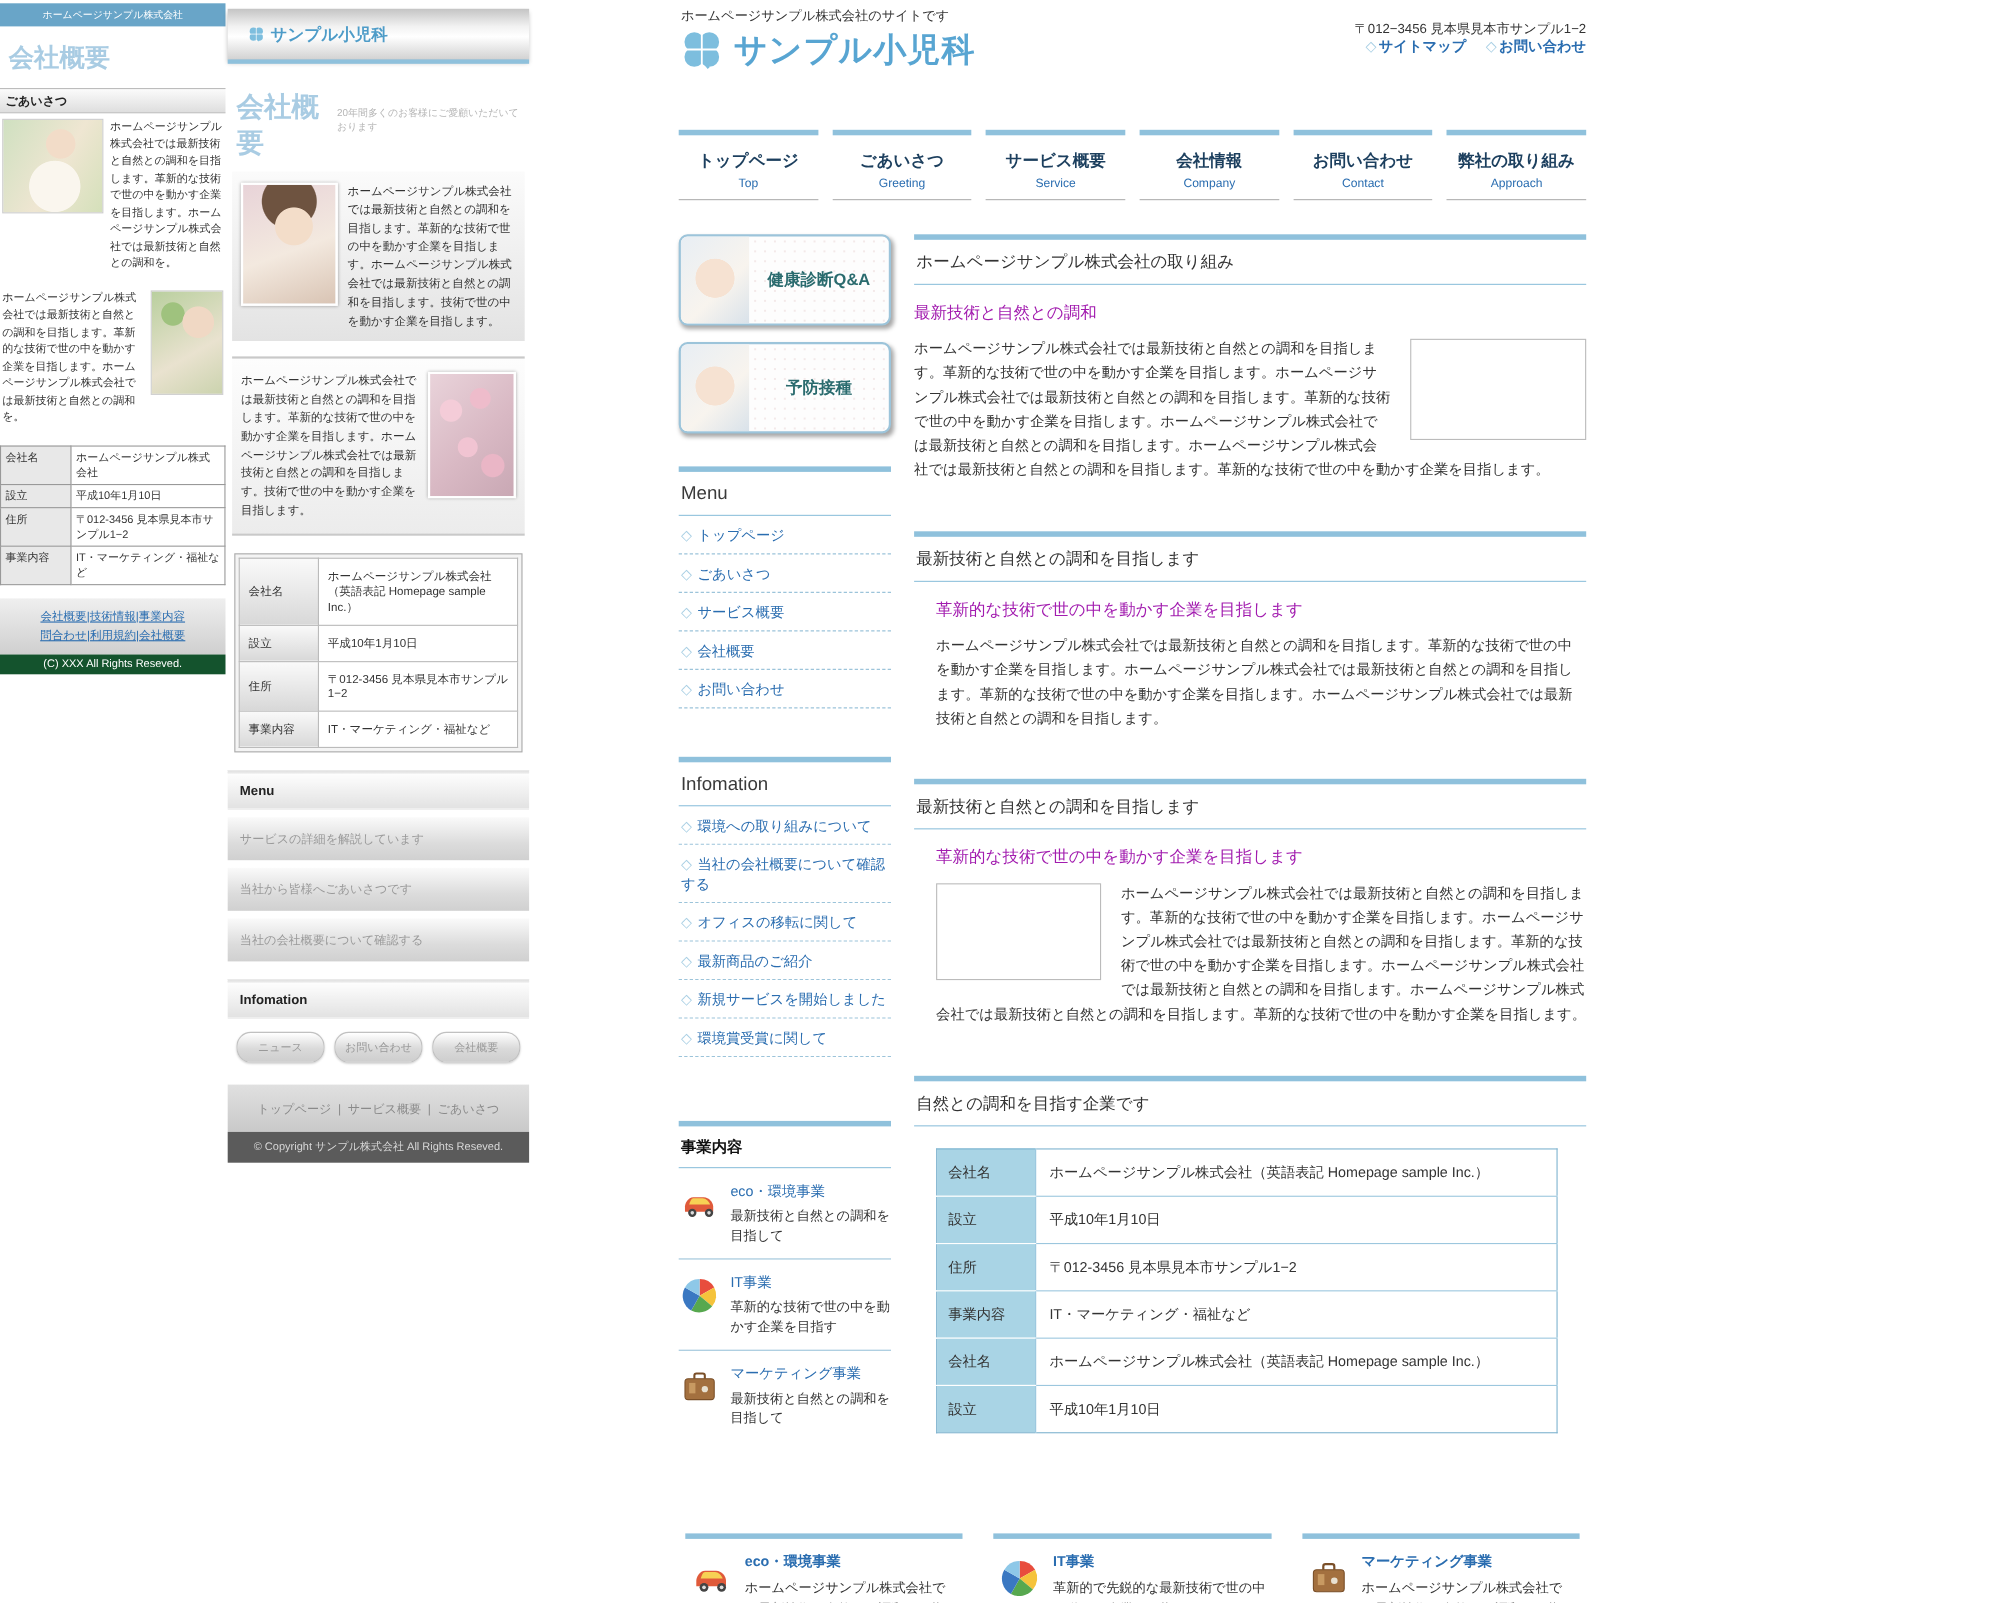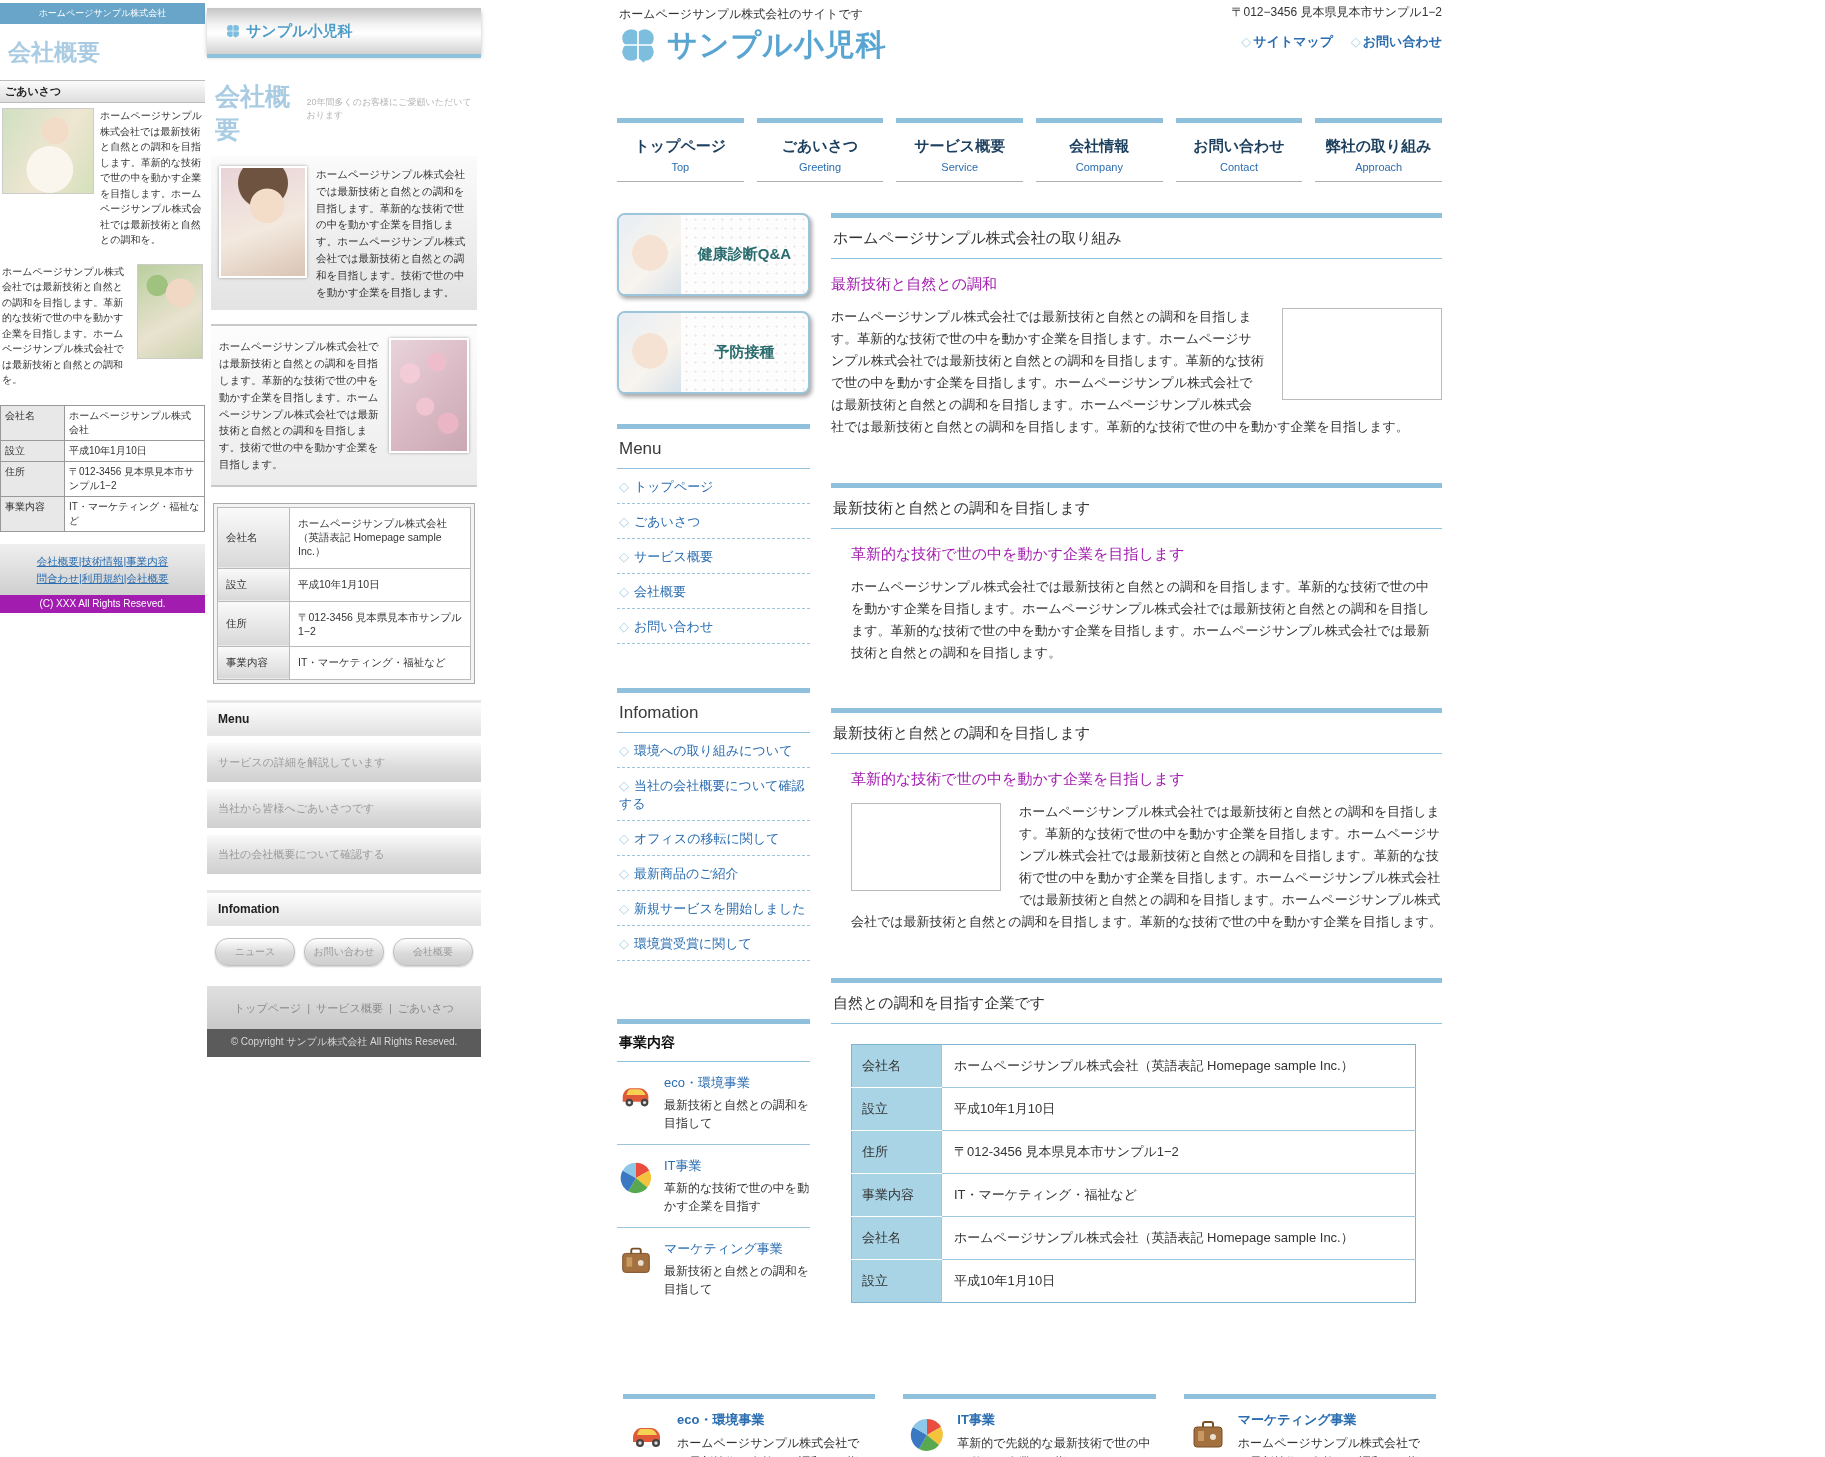--- a/index.html
+++ b/index.html
@@ -43,21 +43,21 @@
   .mb-title { color:#a9cce3; font-size:23px; font-weight:bold; margin:13px 0 12px 8px; }
   .mb-sechead { background:linear-gradient(#fbfbfb,#dedede); border-top:1px solid #bcbcbc; border-bottom:1px solid #bcbcbc; font-size:11px; font-weight:bold; padding:3px 5px; color:#222; }
   .mb-block { display:flex; gap:6px; padding:5px 2px; line-height:1.55; }
   .mb-block .ph { border:1px solid #ccc; }
   .mb-p { flex:1; }
   .mb-table { width:100%; border-collapse:collapse; margin-top:12px; font-size:10px; }
   .mb-table th, .mb-table td { border:1px solid #999; padding:3px 4px; text-align:left; font-weight:normal; vertical-align:top; }
   .mb-table th { background:#e8e8e8; width:64px; }
   .mb-footer { margin-top:12px; background:linear-gradient(#efefef,#cfcfcf); text-align:center; padding:9px 0 7px; line-height:1.65; }
   .mb-footer a { color:#2a6db0; text-decoration:underline; font-size:10.5px; }
-  .mb-copy { background:#a21caf; color:#fff; text-align:center; font-size:10px; padding:3px 0 4px; }
+  .mb-copy { background:#14532d; color:#fff; text-align:center; font-size:10px; padding:3px 0 4px; }
 
   
   .col-tablet { position:absolute; left:207px; top:8px; width:274px; font-size:10.5px; }
   .tb-header { height:46px; background:linear-gradient(180deg,#c4c4c4 0%,#f2f2f2 35%,#ffffff 55%,#d2d2d2 100%); display:flex; align-items:center; padding-left:18px; box-shadow:0 3px 4px rgba(0,0,0,.25); }
   .tb-logo { display:flex; align-items:center; gap:5px; color:#4e9cc8; font-size:15px; font-weight:bold; }
   .tb-accent { height:4px; background:#8fc1dc; }
   .tb-title-row { margin:22px 6px 10px 8px; display:flex; align-items:baseline; gap:8px; }
   .tb-title { color:#a9cce3; font-size:25px; font-weight:bold; }
   .tb-subtitle { color:#b5b5b5; font-size:9px; }
   .tb-box1 { margin:4px 4px 0; background:linear-gradient(#fbfbfb,#e3e3e3); padding:10px 8px; display:flex; gap:9px; line-height:1.6; }
@@ -74,21 +74,21 @@
   .tb-btn { flex:1; text-align:center; padding:6px 0; border-radius:13px; border:1px solid #c0c0c0; color:#999; font-size:10px; background:linear-gradient(#ffffff,#dadada 55%,#cecece); box-shadow:0 1px 2px rgba(0,0,0,.2); }
   .tb-footer { background:linear-gradient(#e0e0e0,#c9c9c9); text-align:center; padding:15px 0 13px; font-size:11px; }
   .tb-footer a { color:#8a8a8a; }
   .tb-footer .sep { color:#8a8a8a; margin:0 6px; }
   .tb-copy { background:#5b5b5b; color:#d8d8d8; text-align:center; font-size:10px; padding:6px 0 8px; }
 
   
   .col-desktop { position:absolute; left:617px; top:0; width:825px; font-size:13px; }
   .d-header { position:relative; height:118px; }
   .d-note { position:absolute; left:2px; top:6px; font-size:12px; color:#333; }
-  .d-addr { position:absolute; right:0; top:4px; font-size:12px; color:#333; }
+  .d-addr { position:absolute; right:0; top:18px; font-size:12px; color:#333; }
   .d-quick { position:absolute; right:0; top:33px; font-size:13px; }
   .d-quick a { color:#2a6db0; font-weight:bold; margin-left:14px; }
   .d-quick .dia { color:#a8cfe4; font-weight:normal; margin-right:2px; }
   .d-logo { position:absolute; left:0; top:24px; display:flex; align-items:center; gap:8px; }
   .d-logo-text { color:#58a5d2; font-size:30px; font-weight:bold; letter-spacing:1px; }
   .d-nav { display:flex; gap:13px; }
   .d-nav-item { flex:1; text-align:center; border-top:5px solid #8fc1dc; border-bottom:1px solid #b0b0b0; padding:14px 0 8px; }
   .d-nav-item .lbl { display:block; color:#1c3f5e; font-size:15px; font-weight:bold; }
   .d-nav-item .sub { display:block; color:#2a6db0; font-size:11px; margin-top:5px; }
   .d-body { display:flex; margin-top:31px; }

